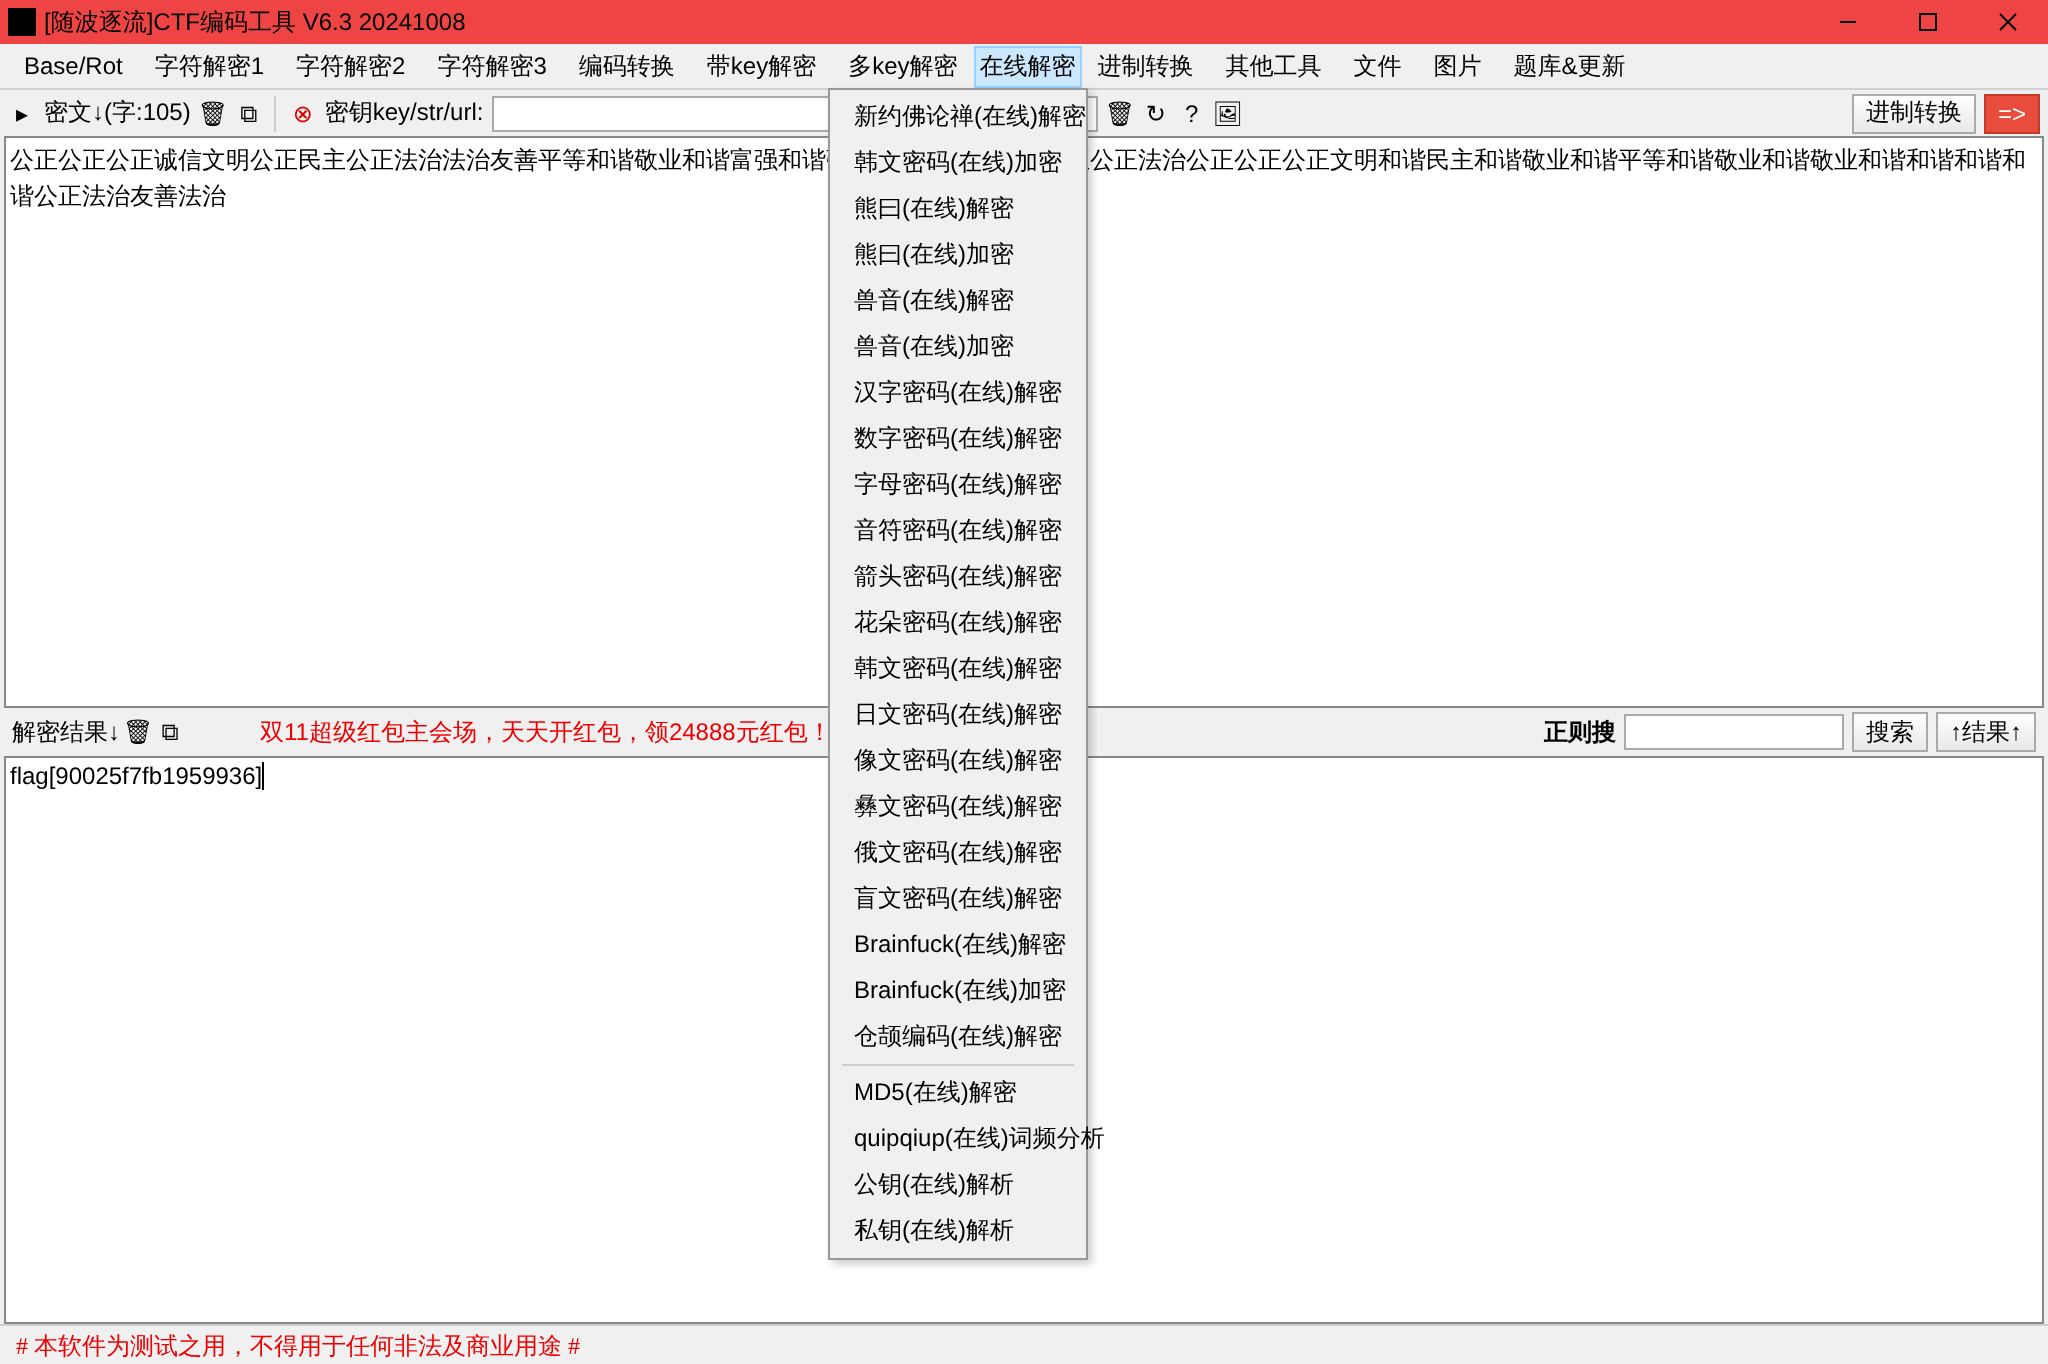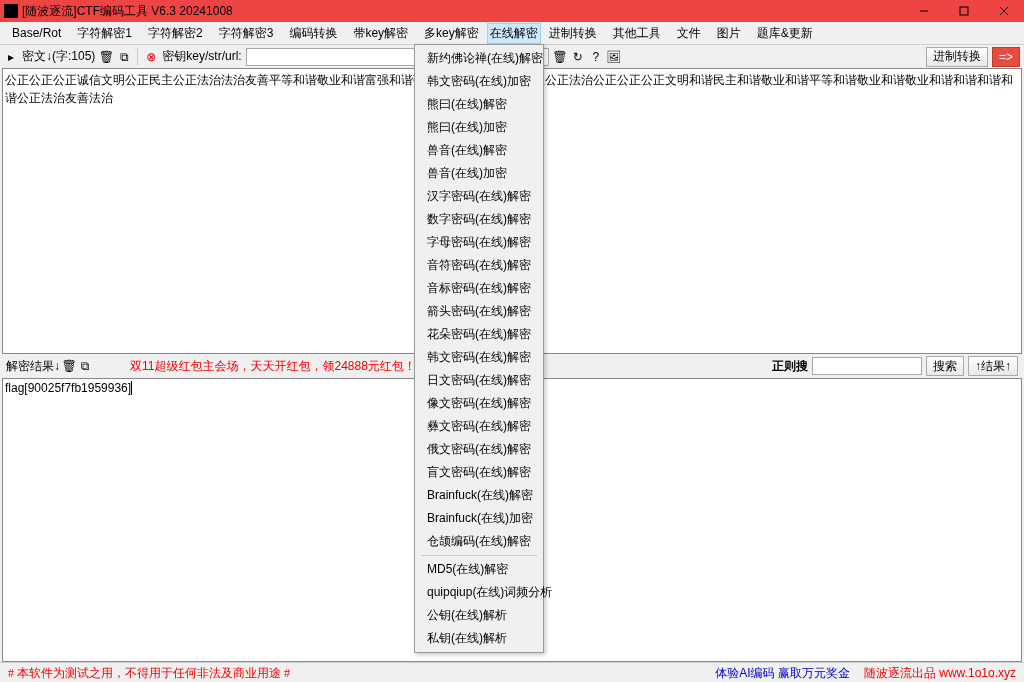--- a/index.html
+++ b/index.html
@@ -122,40 +122,35 @@
         <span>↑结果↑</span>
       </div>
   </div>
 
   <div class="content-bot">
     <span>flag[90025f7fb1959936]</span><span style="border-left:1px solid #000;">&nbsp;</span>
   </div>
 
   <div class="statusbar">
     <span class="status-left"># 本软件为测试之用，不得用于任何非法及商业用途 #</span>
-    <div class="status-right">
-      <span class="s1">体验AI编码 赢取万元奖金</span>
-      <span class="s2">随波逐流出品  www.1o1o.xyz</span>
-    </div>
   </div>
 </div>
 
 <div class="dropdown">
   <div id="dd1">
       <div class="dropdown-item">新约佛论禅(在线)解密</div>
       <div class="dropdown-item">韩文密码(在线)加密</div>
       <div class="dropdown-item">熊曰(在线)解密</div>
       <div class="dropdown-item">熊曰(在线)加密</div>
       <div class="dropdown-item">兽音(在线)解密</div>
       <div class="dropdown-item">兽音(在线)加密</div>
       <div class="dropdown-item">汉字密码(在线)解密</div>
       <div class="dropdown-item">数字密码(在线)解密</div>
       <div class="dropdown-item">字母密码(在线)解密</div>
       <div class="dropdown-item">音符密码(在线)解密</div>
-      <div class="dropdown-item">音标密码(在线)解密</div>
       <div class="dropdown-item">箭头密码(在线)解密</div>
       <div class="dropdown-item">花朵密码(在线)解密</div>
       <div class="dropdown-item">韩文密码(在线)解密</div>
       <div class="dropdown-item">日文密码(在线)解密</div>
       <div class="dropdown-item">像文密码(在线)解密</div>
       <div class="dropdown-item">彝文密码(在线)解密</div>
       <div class="dropdown-item">俄文密码(在线)解密</div>
       <div class="dropdown-item">盲文密码(在线)解密</div>
       <div class="dropdown-item">Brainfuck(在线)解密</div>
       <div class="dropdown-item">Brainfuck(在线)加密</div>

